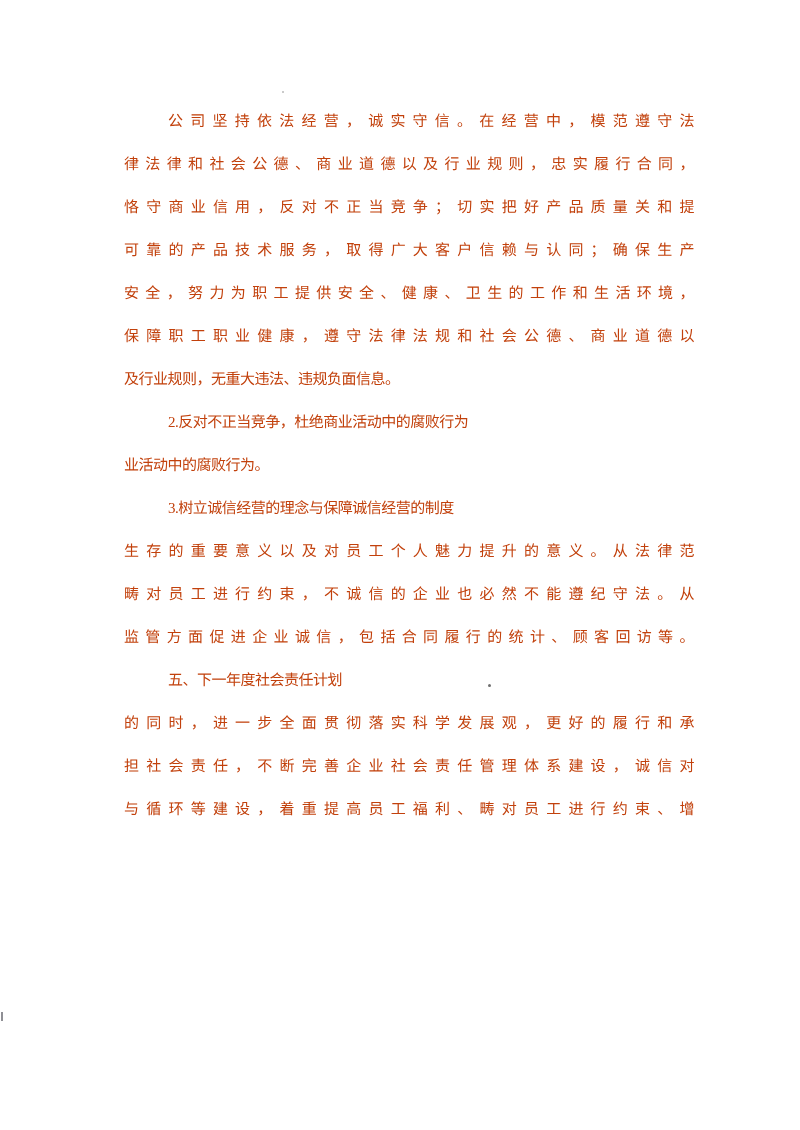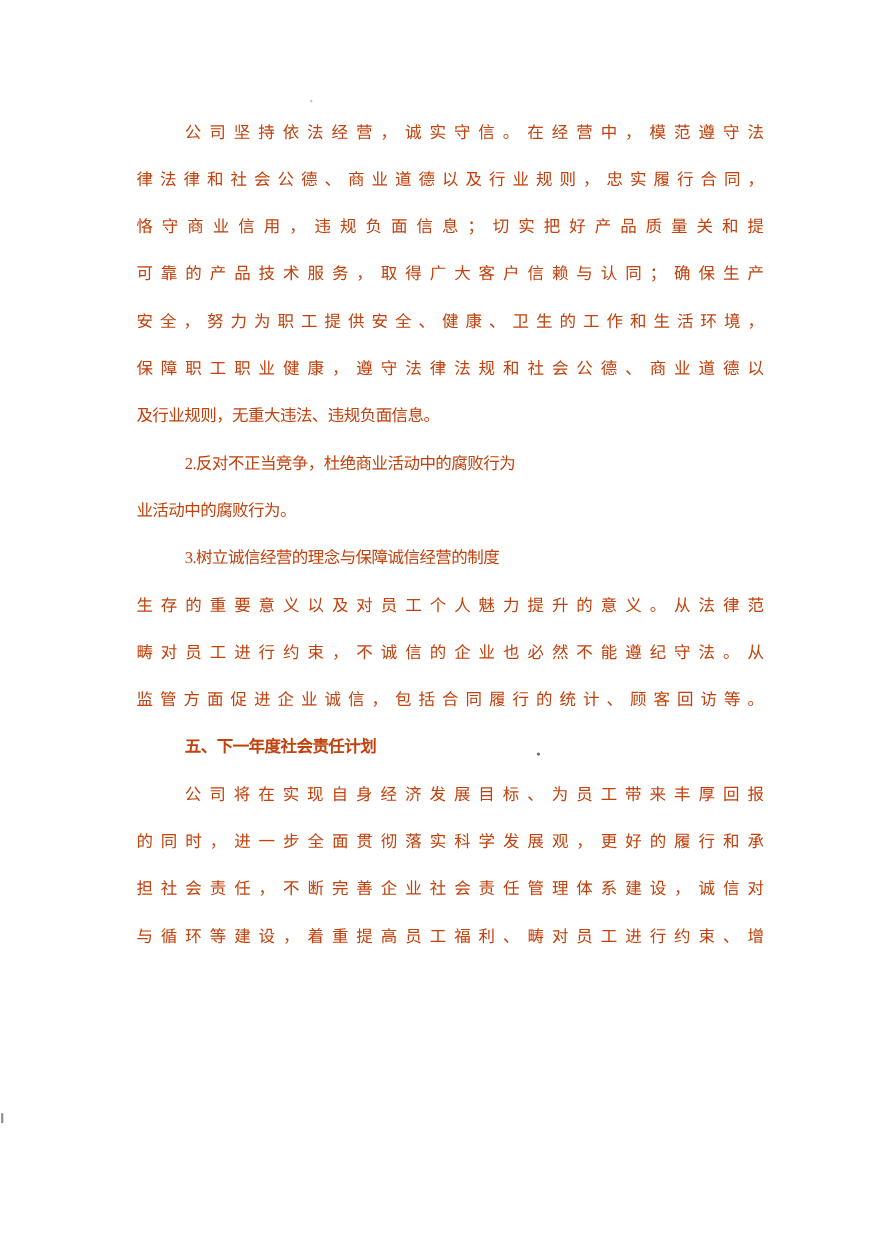--- a/index.html
+++ b/index.html
@@ -33,51 +33,50 @@
   }
   .line.indent {
     text-indent: 44px;
   }
   .line.justify {
     text-align: justify;
     text-align-last: justify;
     text-justify: inter-ideograph;
   }
   .line.bold {
-    font-weight: bold;
+    font-weight: normal;
   }
   
   .speck {
     position: absolute;
     background: #9a9a9a;
   }
   .speck-edge   { left: 1px;   top: 1012px; width: 2px; height: 9px;  background: #8f8f95; }
   .speck-dot    { left: 488px; top: 684px;  width: 3px; height: 3px;  border-radius: 50%; background: #6f6f6f; }
   .speck-faint  { left: 282px; top: 91px;   width: 2px; height: 2px;  border-radius: 50%; background: #b8b8b8; }
 </style>
 </head>
 <body>
 
 <div class="page">
   <div class="doc" id="doc" style="color: rgb(29, 29, 29);">
       <div class="line indent justify">公司坚持依法经营，诚实守信。在经营中，模范遵守法</div>
       <div class="line justify">律法律和社会公德、商业道德以及行业规则，忠实履行合同，</div>
-      <div class="line justify">恪守商业信用，违规负面信息；切实把好产品质量关和提</div>
+      <div class="line justify">恪守商业信用，反对不正当竞争；切实把好产品质量关和提</div>
       <div class="line justify">可靠的产品技术服务，取得广大客户信赖与认同；确保生产</div>
       <div class="line justify">安全，努力为职工提供安全、健康、卫生的工作和生活环境，</div>
       <div class="line justify">保障职工职业健康，遵守法律法规和社会公德、商业道德以</div>
       <div class="line">及行业规则，无重大违法、违规负面信息。</div>
       <div class="line indent">2.反对不正当竞争，杜绝商业活动中的腐败行为</div>
       <div class="line">业活动中的腐败行为。</div>
       <div class="line indent">3.树立诚信经营的理念与保障诚信经营的制度</div>
       <div class="line justify">生存的重要意义以及对员工个人魅力提升的意义。从法律范</div>
       <div class="line justify">畴对员工进行约束，不诚信的企业也必然不能遵纪守法。从</div>
       <div class="line justify">监管方面促进企业诚信，包括合同履行的统计、顾客回访等。</div>
       <div class="line indent bold">五、下一年度社会责任计划</div>
-      <div class="line indent justify">公司将在实现自身经济发展目标、为员工带来丰厚回报</div>
       <div class="line justify">的同时，进一步全面贯彻落实科学发展观，更好的履行和承</div>
       <div class="line justify">担社会责任，不断完善企业社会责任管理体系建设，诚信对</div>
       <div class="line justify">与循环等建设，着重提高员工福利、畴对员工进行约束、增</div>
     </div>
   <div class="speck speck-edge"></div>
   <div class="speck speck-dot"></div>
   <div class="speck speck-faint"></div>
 </div>
 
 </body></html>

